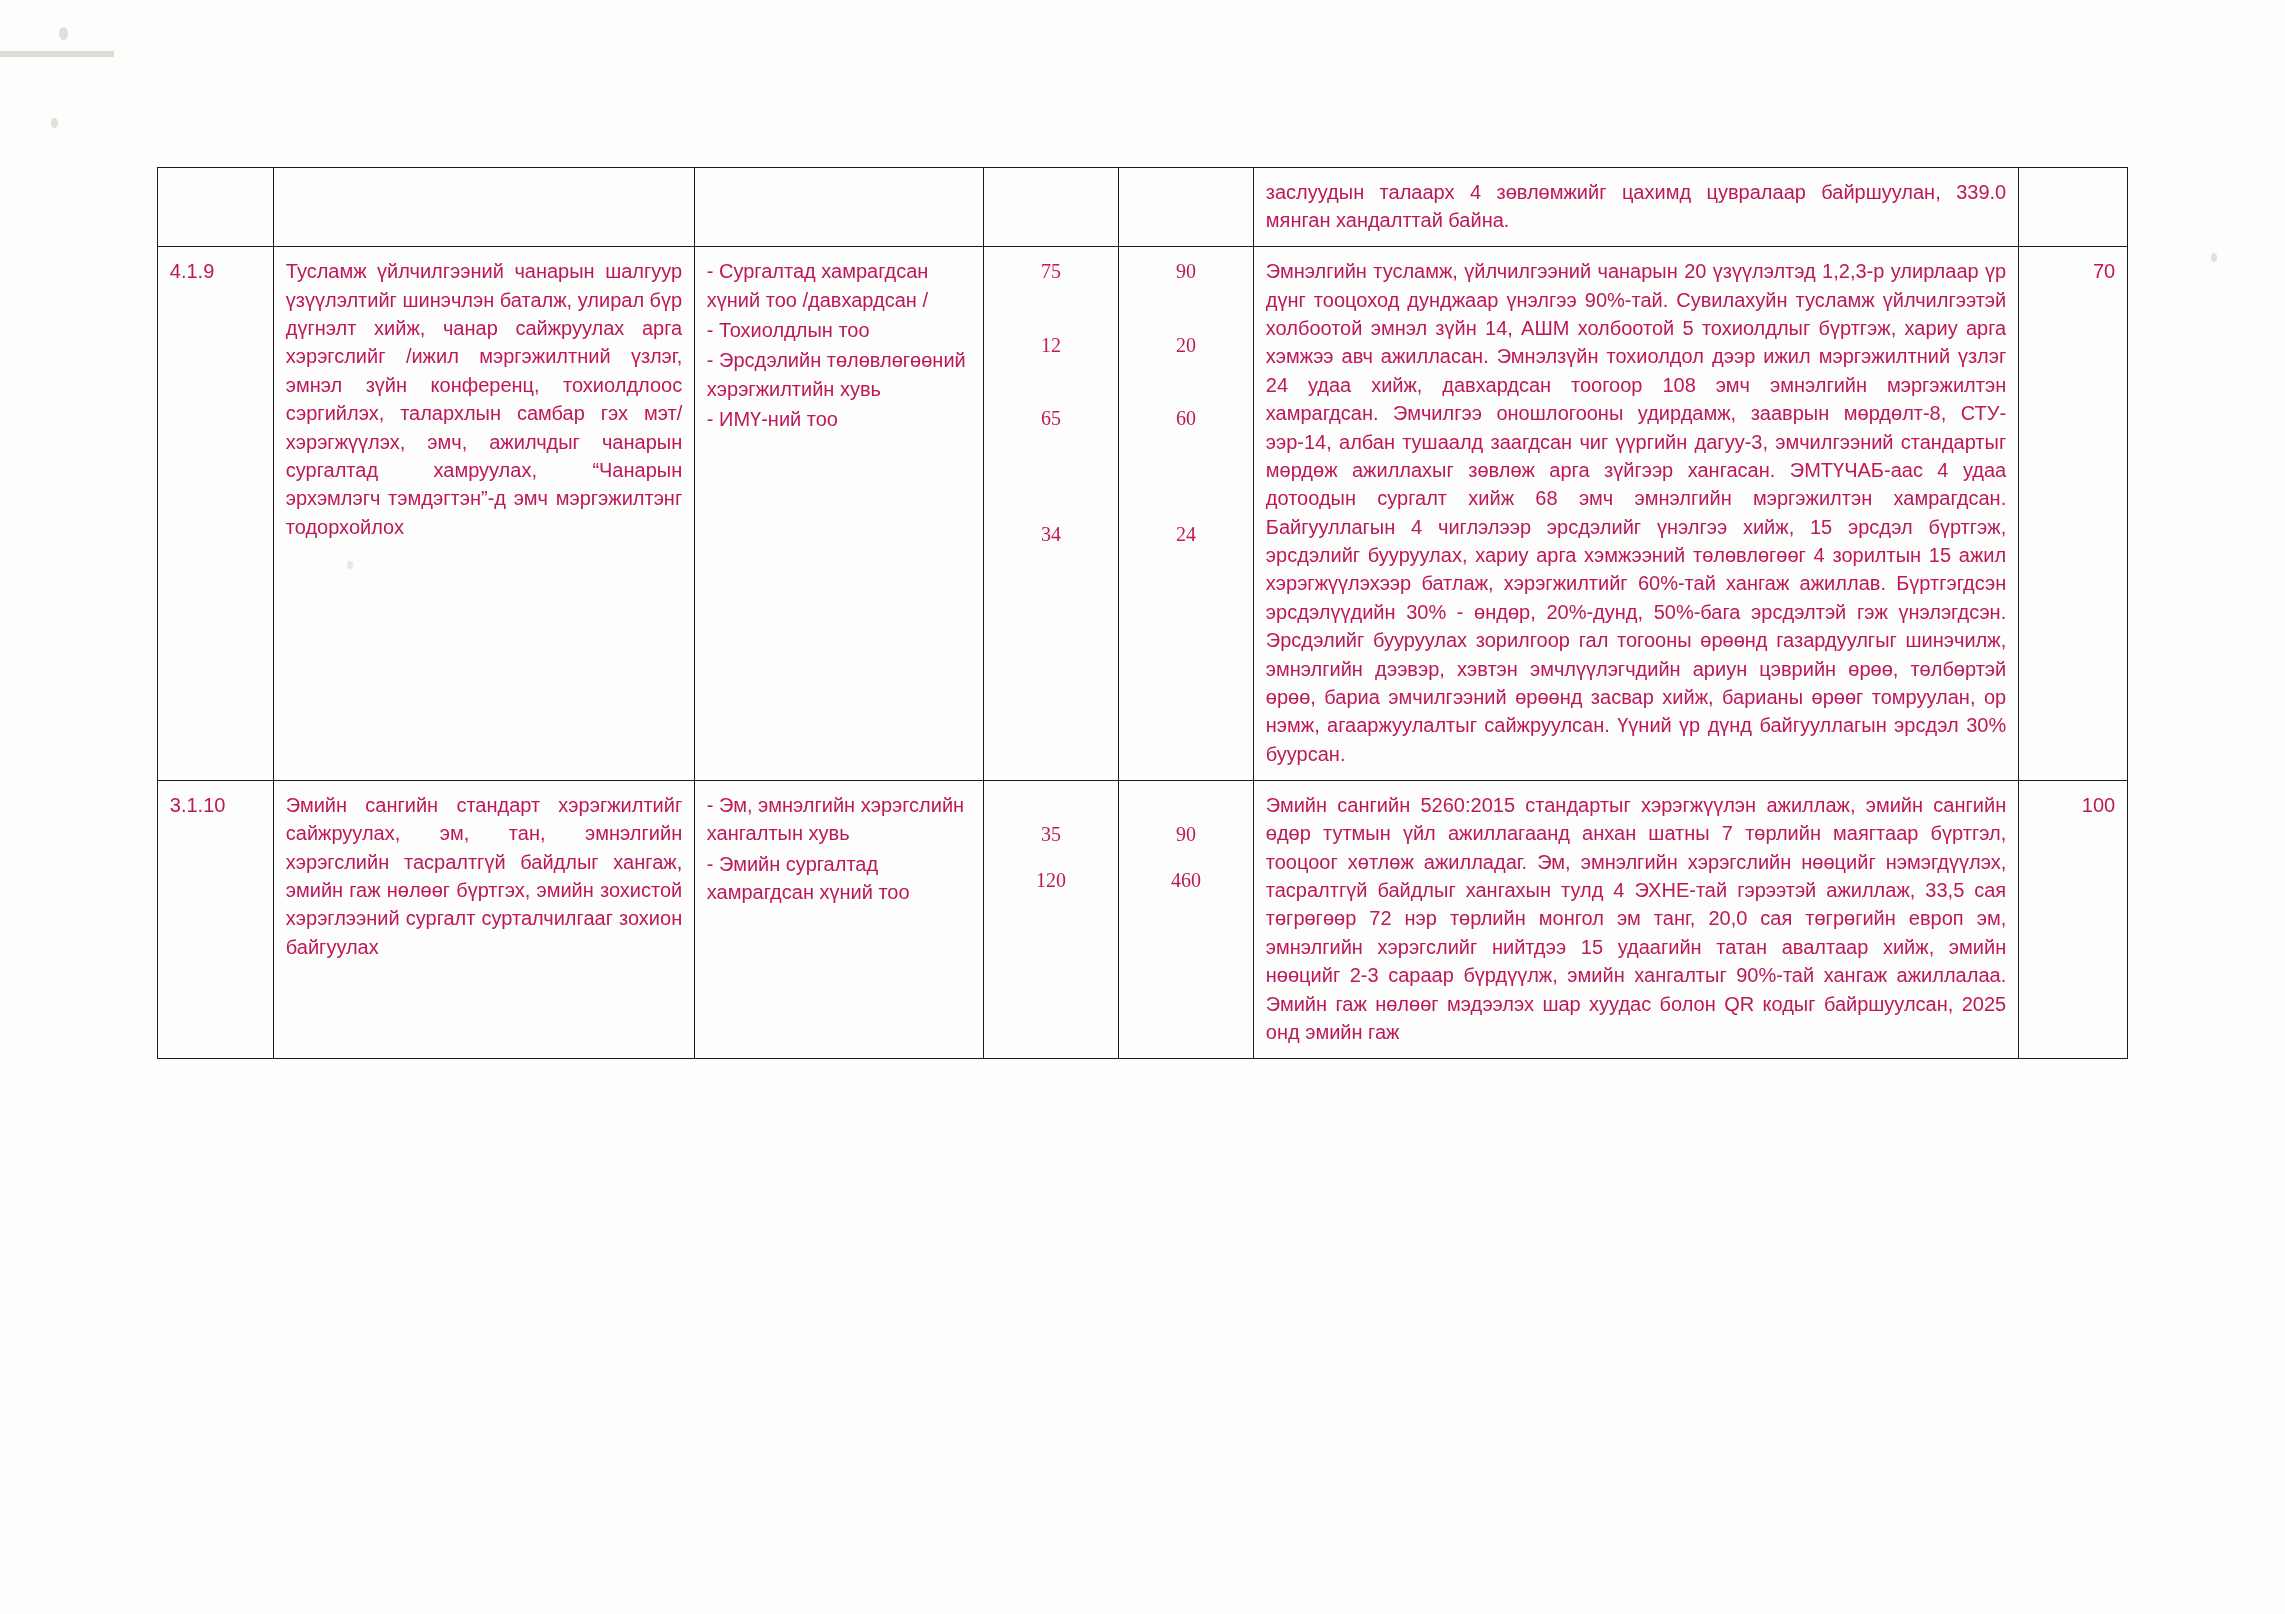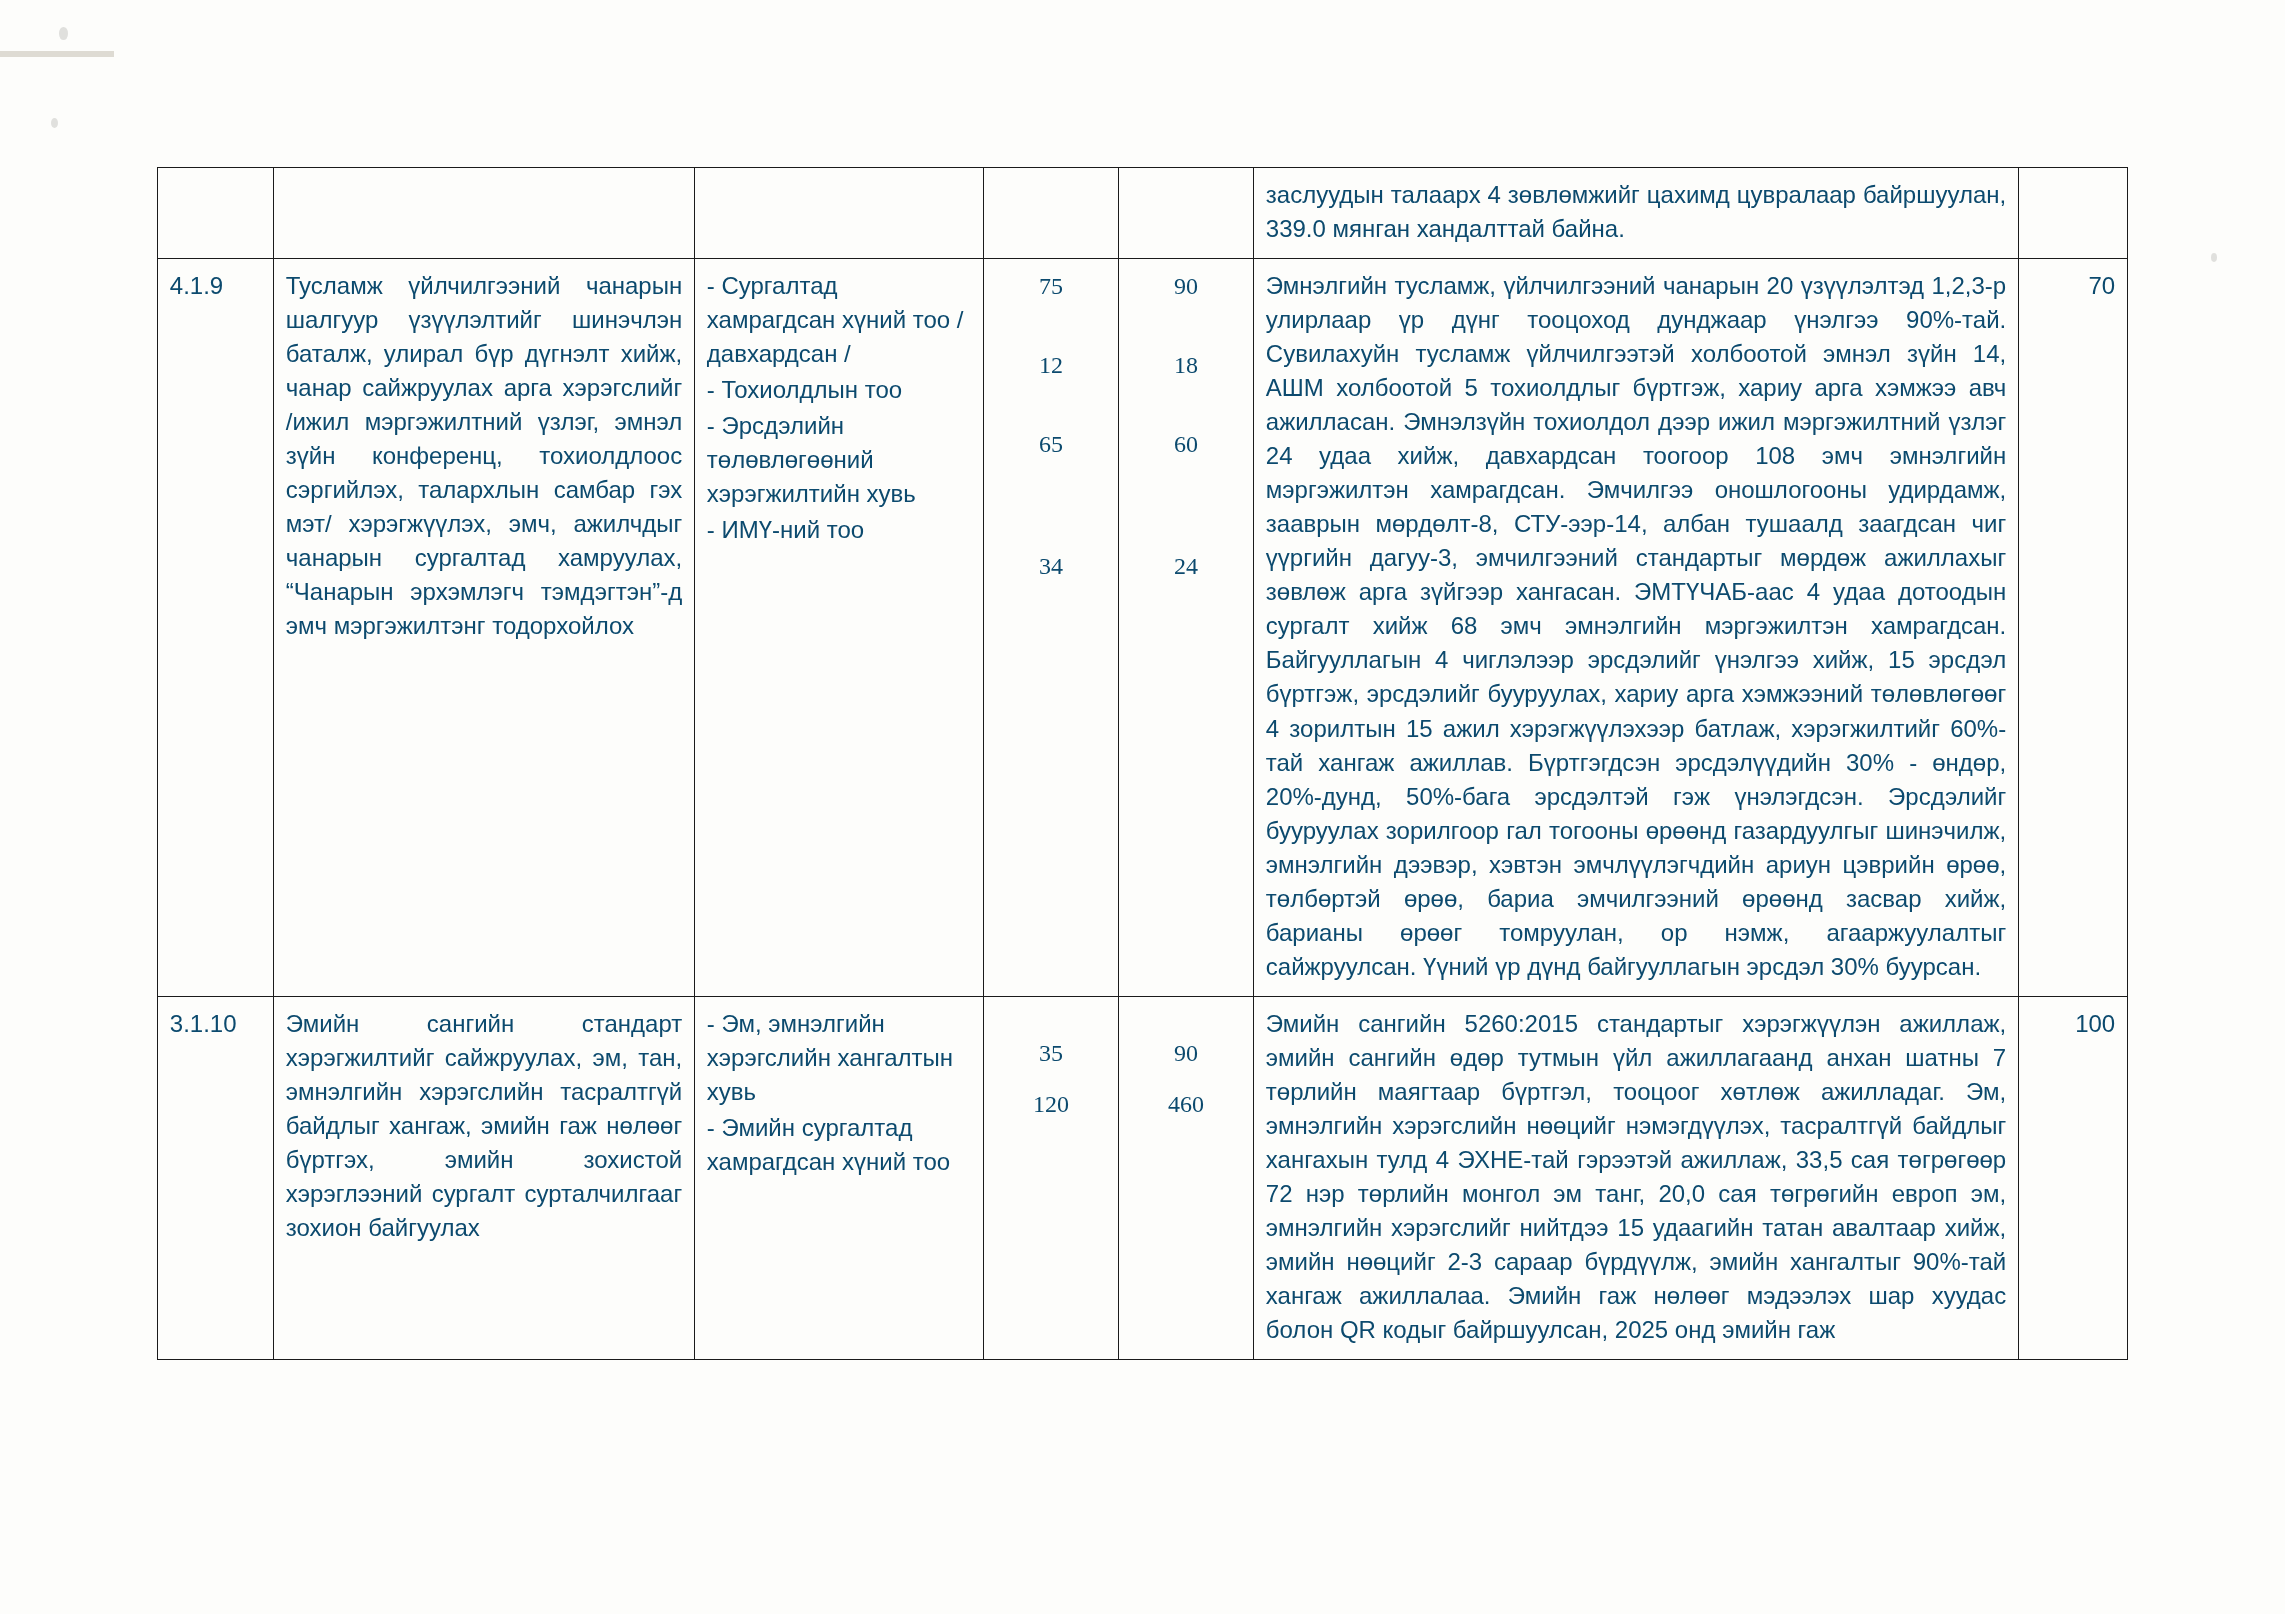--- a/index.html
+++ b/index.html
@@ -35,23 +35,23 @@
     left: 157px;
     top: 167px;
     width: 1970px;
     border-collapse: collapse;
     table-layout: fixed;
   }
   .doc-table td {
     border: 1.6px solid #1b1b1b;
     vertical-align: top;
     padding: 9.8px 11.8px 11.8px 11.8px;
-    font-size: 24px;
+    font-size: 20px;
     line-height: 1.42;
-    color: #0c4a6e;
+    color: #be185d;
   }
   
   col.c-idx { width: 116px; }
   col.c-task { width: 421px; }
   col.c-ind { width: 289px; }
   col.c-plan { width: 135px; }
   col.c-fact { width: 135px; }
   col.c-desc { width: 765px; }
   col.c-score { width: 109px; }
 
@@ -122,21 +122,21 @@
             <div class="sp-2"></div>
             <div>65</div>
             <div style="height:88px;"></div>
             <div>34</div>
           </div>
         </td>
         <td class="cell-num">
           <div class="numstack">
             <div>90</div>
             <div class="sp-1"></div>
-            <div>18</div>
+            <div>20</div>
             <div class="sp-2"></div>
             <div>60</div>
             <div style="height:88px;"></div>
             <div>24</div>
           </div>
         </td>
         <td class="cell-desc">
           <p class="desc-p">Эмнэлгийн тусламж, үйлчилгээний чанарын 20 үзүүлэлтэд 1,2,3-р улирлаар үр дүнг тооцоход дунджаар үнэлгээ 90%-тай. Сувилахуйн тусламж үйлчилгээтэй холбоотой эмнэл зүйн 14, АШМ холбоотой 5 тохиолдлыг бүртгэж, хариу арга хэмжээ авч ажилласан. Эмнэлзүйн тохиолдол дээр ижил мэргэжилтний үзлэг 24 удаа хийж, давхардсан тоогоор 108 эмч эмнэлгийн мэргэжилтэн хамрагдсан. Эмчилгээ оношлогооны удирдамж, зааврын мөрдөлт-8, СТУ-ээр-14, албан тушаалд заагдсан чиг үүргийн дагуу-3, эмчилгээний стандартыг мөрдөж ажиллахыг зөвлөж арга зүйгээр хангасан. ЭМТҮЧАБ-аас 4 удаа дотоодын сургалт хийж 68 эмч эмнэлгийн мэргэжилтэн хамрагдсан. Байгууллагын 4 чиглэлээр эрсдэлийг үнэлгээ хийж, 15 эрсдэл бүртгэж, эрсдэлийг бууруулах, хариу арга хэмжээний төлөвлөгөөг 4 зорилтын 15 ажил хэрэгжүүлэхээр батлаж, хэрэгжилтийг 60%-тай хангаж ажиллав. Бүртгэгдсэн эрсдэлүүдийн 30% - өндөр, 20%-дунд, 50%-бага эрсдэлтэй гэж үнэлэгдсэн. Эрсдэлийг бууруулах зорилгоор гал тогооны өрөөнд газардуулгыг шинэчилж, эмнэлгийн дээвэр, хэвтэн эмчлүүлэгчдийн ариун цэврийн өрөө, төлбөртэй өрөө, бариа эмчилгээний өрөөнд засвар хийж, барианы өрөөг томруулан, ор нэмж, агааржуулалтыг сайжруулсан. Үүний үр дүнд байгууллагын эрсдэл 30% буурсан.</p>
         </td>
         <td class="cell-score">70</td>

